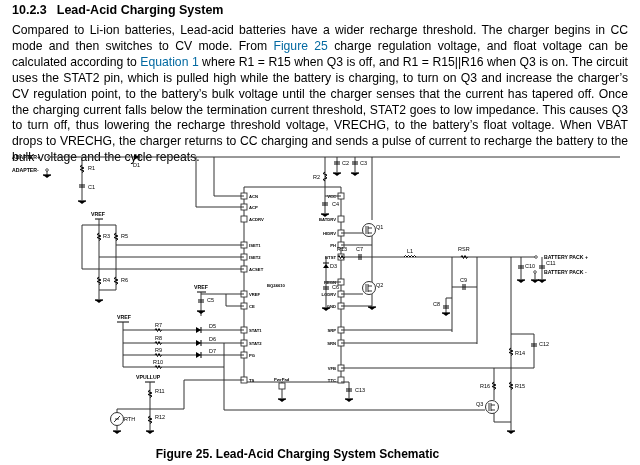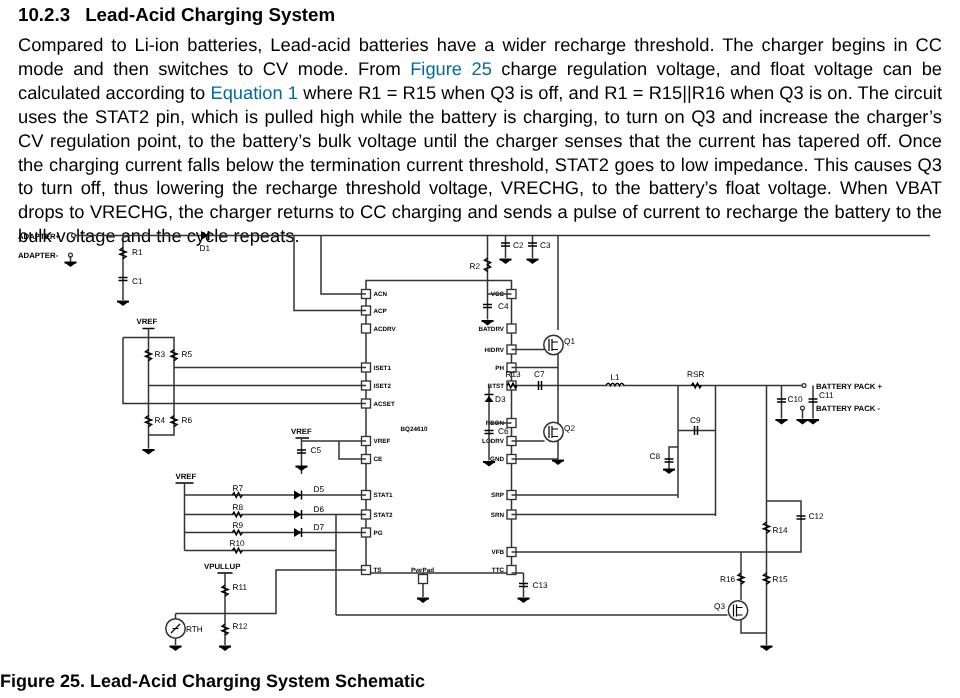--- a/index.html
+++ b/index.html
@@ -3,21 +3,21 @@
 <meta charset="utf-8">
 <style>
   html, body { margin: 0; padding: 0; background: #ffffff; }
   body { width: 640px; height: 465px; position: relative; overflow: hidden;
          font-family: "Liberation Sans", sans-serif; color: #000; }
   .heading { position: absolute; left: 12px; top: 3px; font-weight: bold; font-size: 12.5px; letter-spacing: 0; }
   .heading .num { margin-right: 10px; }
   .para { position: absolute; left: 12px; top: 23px; width: 616px; font-size: 12.2px; line-height: 15.9px;
           text-align: justify; text-align-last: left; }
   .para a { color: #0369a1; text-decoration: none; }
-  .caption { position: absolute; left: 0; width: 595px; top: 447px; text-align: left; font-weight: bold; font-size: 12px; }
+  .caption { position: absolute; left: 0; width: 595px; top: 447px; text-align: center; font-weight: bold; font-size: 12px; }
   svg.schem { position: absolute; left: 0; top: 145px; }
   svg.schem text { font-family: "Liberation Sans", sans-serif; fill: #000; }
   .w { stroke: #333; stroke-width: 1; fill: none; }
   .lbl { font-size: 5.5px; }
   .plbl { font-size: 4.2px; font-weight: bold; }
   .bl { font-size: 5.2px; font-weight: bold; }
 </style>
 </head>
 <body>
 

